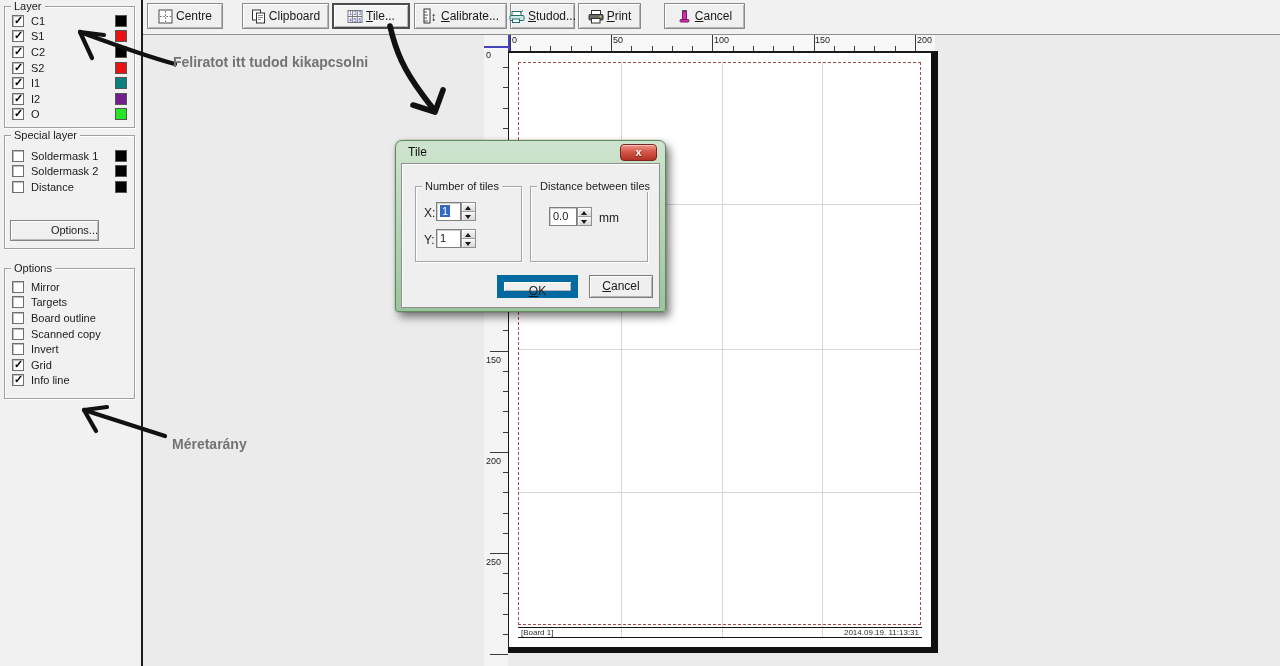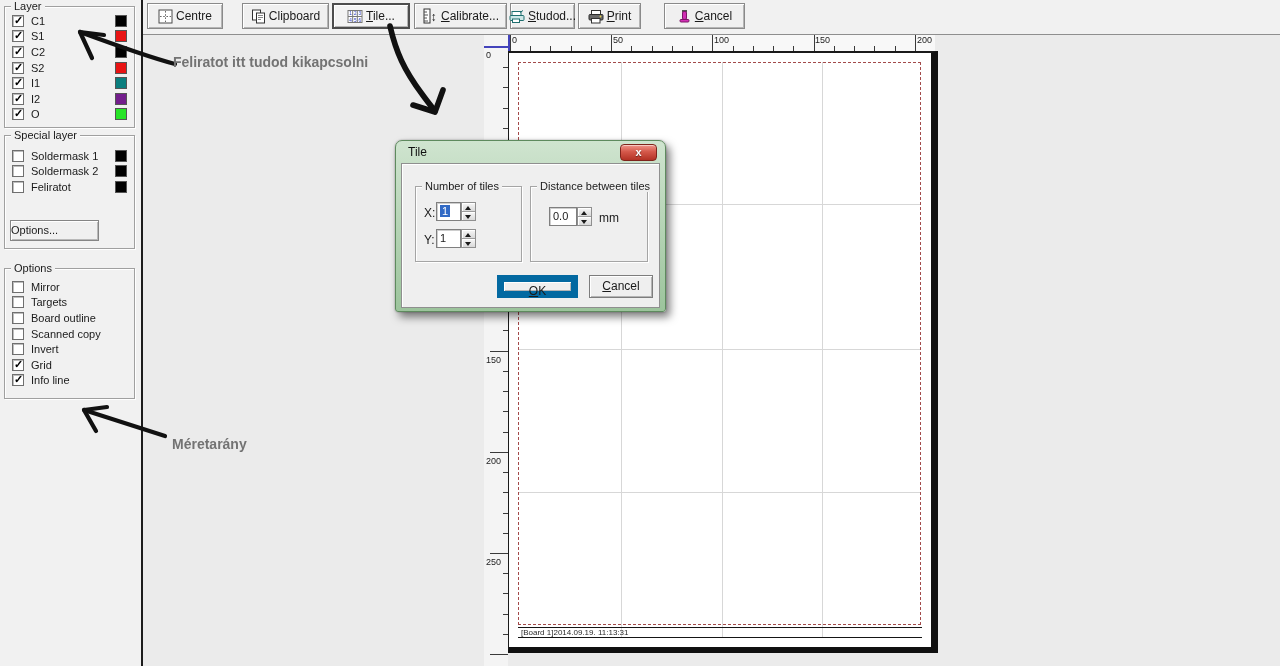--- a/index.html
+++ b/index.html
@@ -10,21 +10,21 @@
   .panel{position:absolute;left:0;top:0;width:143px;height:666px;background:#f1f1f1;border-right:2px solid #1c1c1c}
   .grp{position:absolute;left:4px;width:131px;border:1px solid #a0a0a0;box-shadow:inset 1px 1px 0 #fff,1px 1px 0 #fff;background:#f1f1f1}
   .grp .legend{position:absolute;top:-7px;left:6px;background:#f1f1f1;padding:0 3px;font-size:11px}
   .row{display:flex;align-items:center;height:15.6px;padding:0 7px;gap:7px}
   .lbl{flex:1;white-space:nowrap}
   .cb{width:12px;height:12px;background:#fff;border:1px solid #6f6f6f;box-shadow:inset 1px 1px 0 #bdbdbd;position:relative;flex:0 0 12px}
   .cb.checked::after{content:"✓";position:absolute;left:1px;top:-2px;font-size:11px;font-weight:bold;color:#000}
   .radio{width:11px;height:11px;border-radius:50%;background:#fff;border:1px solid #6f6f6f;position:relative;flex:0 0 11px}
   .radio.checked::after{content:"";position:absolute;left:2.5px;top:2.5px;width:4px;height:4px;border-radius:50%;background:#000}
   .sw{width:12px;height:12px;border:1px solid #555;flex:0 0 12px}
-  .btn{position:absolute;background:#f0f0f0;border:1px solid #858585;box-shadow:inset 1px 1px 0 #fff,inset -1px -1px 0 #b9b9b9;text-align:left;font-size:11px;line-height:19px;cursor:default}
+  .btn{position:absolute;background:#f0f0f0;border:1px solid #858585;box-shadow:inset 1px 1px 0 #fff,inset -1px -1px 0 #b9b9b9;text-align:right;font-size:11px;line-height:19px;cursor:default}
   .grayval{position:absolute;color:#9b9b9b}
   .sbar{position:absolute;height:17px;border:1px solid #999;background:#e3e3e3;display:flex}
   .sbtn{width:16px;height:100%;background:#f0f0f0;border:1px solid #8c8c8c;box-shadow:inset 1px 1px 0 #fff;position:relative}
   .sbtn::after{content:"";position:absolute;top:5px}
   .sbtn.l::after{left:5px;border-top:3px solid transparent;border-bottom:3px solid transparent;border-right:4px solid #555}
   .sbtn.r::after{left:6px;border-top:3px solid transparent;border-bottom:3px solid transparent;border-left:4px solid #555}
   .sthumb{position:absolute;left:16px;top:0;width:44px;height:15px;background:#f0f0f0;border:1px solid #8c8c8c;box-shadow:inset 1px 1px 0 #fff}
 
   
   .tb{position:absolute;left:143px;top:0;width:1137px;height:35px;background:#f1f1f1;border-bottom:1px solid #8e8e8e}
@@ -45,21 +45,21 @@
       repeating-linear-gradient(to bottom,#3a3a3a 0 1px,transparent 1px 20.24px);
     background-size:18px 100%,5px 100%;background-repeat:no-repeat,no-repeat;background-position:6px 12px,19px 12px}
   .vruler span{position:absolute;left:2px;font-size:9px;color:#222;background:#f4f4f4;padding-right:1px}
   .omark{position:absolute;background:#4343bb;z-index:3}
 
   .page{position:absolute;left:508px;top:51px;width:430px;height:602px;background:#fff;
     border-left:1px solid #1a1a1a;border-top:2px solid #1a1a1a;border-right:7px solid #101010;border-bottom:6px solid #101010}
   .dashed{position:absolute;left:9px;top:9px;width:403px;height:563px;border:1px dashed #a34a4a}
   .vg{position:absolute;top:9px;width:1px;height:575px;background:#d7d7d7}
   .hgl{position:absolute;left:10px;width:401px;height:1px;background:#d7d7d7}
-  .infoband{position:absolute;left:9px;top:574px;width:404px;height:11px;border-top:1px solid #151515;border-bottom:1px solid #151515;display:flex;align-items:center;padding:0 3px;font-size:8px;color:#2b2b2b}
+  .infoband{position:absolute;left:9px;top:574px;width:404px;height:11px;border-top:1px solid #151515;border-bottom:1px solid #151515;display:flex;justify-content:space-between;align-items:center;padding:0 3px;font-size:8px;color:#2b2b2b}
 
   
   .dlg{position:absolute;left:395px;top:140px;width:271px;height:172px;z-index:10;
     background:linear-gradient(#cfe4cf,#9cc49c);border:1px solid #5e8a5e;border-radius:7px 7px 3px 3px;
     box-shadow:4px 5px 9px rgba(0,0,0,.5),0 0 2px rgba(0,0,0,.35);padding:22px 5px 5px}
   .dlg-title{position:absolute;left:12px;top:4px;font-size:12px;color:#111}
   .dlg-close{position:absolute;right:8px;top:3px;width:37px;height:17px;border:1px solid #7e241b;border-radius:4px;
     background:linear-gradient(#f0958a,#d4584a 45%,#b33225);color:#fff;font-size:11px;font-weight:bold;text-align:center;line-height:15px;
     box-shadow:inset 0 1px 0 rgba(255,255,255,.5);text-shadow:0 1px 1px rgba(0,0,0,.5)}
   .dlg-client{position:relative;width:100%;height:145px;background:#efefef;border:1px solid #8f8f8f;box-shadow:inset 1px 1px 0 #fff}
@@ -136,21 +136,21 @@
           <span class="lbl">Soldermask 1</span>
           <span class="sw" style="background: rgb(0, 0, 0);"></span>
         </div>
       <div class="row">
           <span class="cb"></span>
           <span class="lbl">Soldermask 2</span>
           <span class="sw" style="background: rgb(0, 0, 0);"></span>
         </div>
       <div class="row">
           <span class="cb"></span>
-          <span class="lbl">Feliratot</span>
+          <span class="lbl">Distance</span>
           <span class="sw" style="background: rgb(0, 0, 0);"></span>
         </div>
     </div>
     <div class="btn" style="left:5px;top:84px;width:89px;height:21px">Options...</div>
   </div>
 
   <div class="grp" style="top:268px;height:131px">
     <span class="legend">Options</span>
     <div style="padding-top:10px">
       <div class="row">

